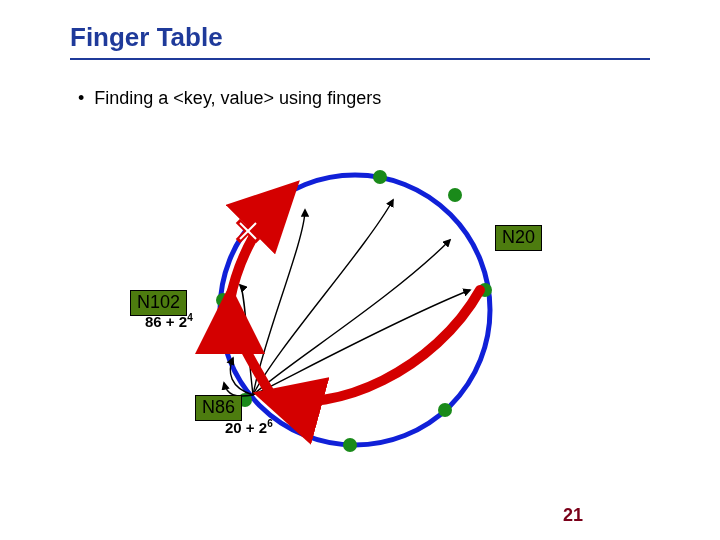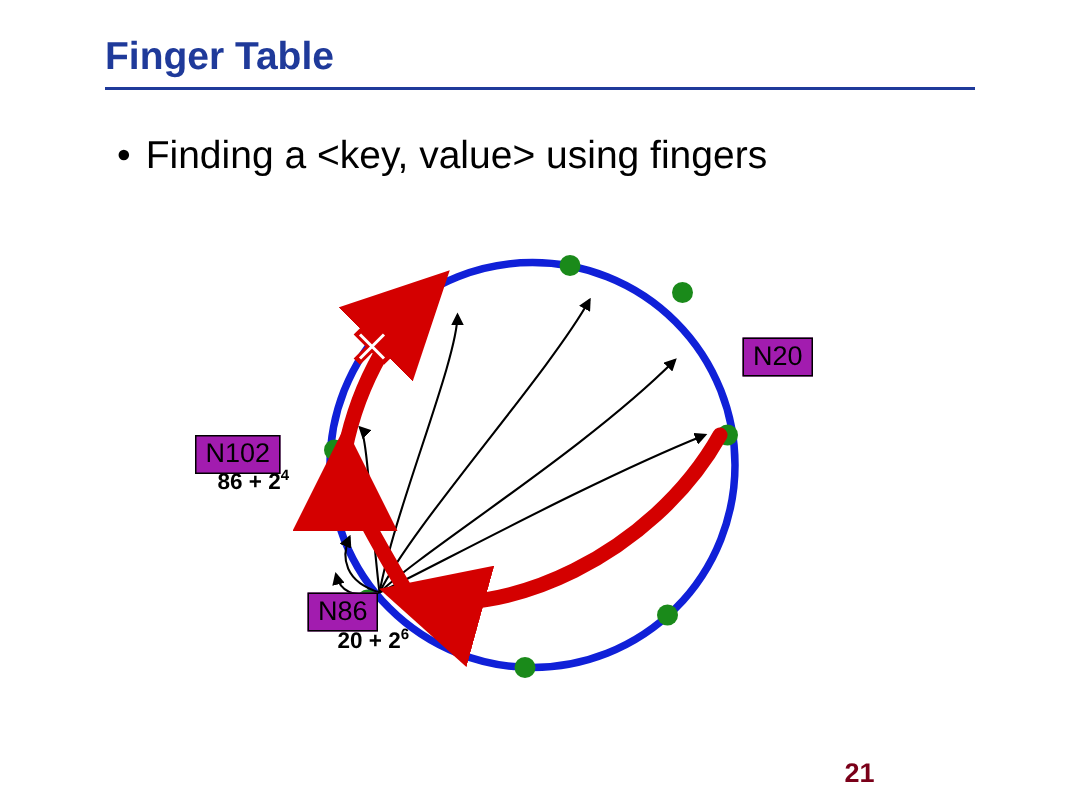--- a/index.html
+++ b/index.html
@@ -31,39 +31,39 @@
     left: 70px;
     top: 58px;
     width: 580px;
     height: 2px;
     background: #1f3a9a;
   }
   .bullet {
     position: absolute;
     left: 78px;
     top: 88px;
-    font-size: 26px;
+    font-size: 18px;
     color: #000;
   }
   .bullet::before {
     content: "•";
     margin-right: 10px;
   }
   .diagram {
     position: absolute;
     left: 135px;
     top: 140px;
     width: 420px;
     height: 350px;
   }
   .node-label {
     position: absolute;
     font-size: 18px;
     font-weight: normal;
-    background: #a21caf;
+    background: #4d7c0f;
     border: 1.5px solid #000;
     padding: 1px 6px;
     line-height: 1.2;
     white-space: nowrap;
   }
   .calc {
     position: absolute;
     font-size: 15px;
     font-weight: bold;
     color: #000;
@@ -146,21 +146,21 @@
         <rect x="102" y="80" width="22" height="22" fill="none"></rect>
         <line x1="105" y1="83" x2="121" y2="99" stroke="#d40000" stroke-width="6" stroke-linecap="square"></line>
         <line x1="121" y1="83" x2="105" y2="99" stroke="#d40000" stroke-width="6" stroke-linecap="square"></line>
         <line x1="105" y1="83" x2="121" y2="99" stroke="#fff" stroke-width="2"></line>
         <line x1="121" y1="83" x2="105" y2="99" stroke="#fff" stroke-width="2"></line>
       </g>
     </svg>
 
     <div class="node-label" style="left:360px; top:85px;">N20</div>
     <div class="node-label" style="left:-5px;  top:130px;margin-top:20px;">N102</div>
-    <div class="node-label" style="left:70px;  top:255px;">N86</div>
+    <div class="node-label" style="left:60px;  top:255px;">N86</div>
 
     <div class="calc" style="left:10px; top:172px;">
       <span>86 + 2</span><sup>4</sup>
     </div>
     <div class="calc" style="left:90px; top:278px;">
       <span>20 + 2</span><sup>6</sup>
     </div>
   </div>
 
   <div class="pagenum">21</div>

